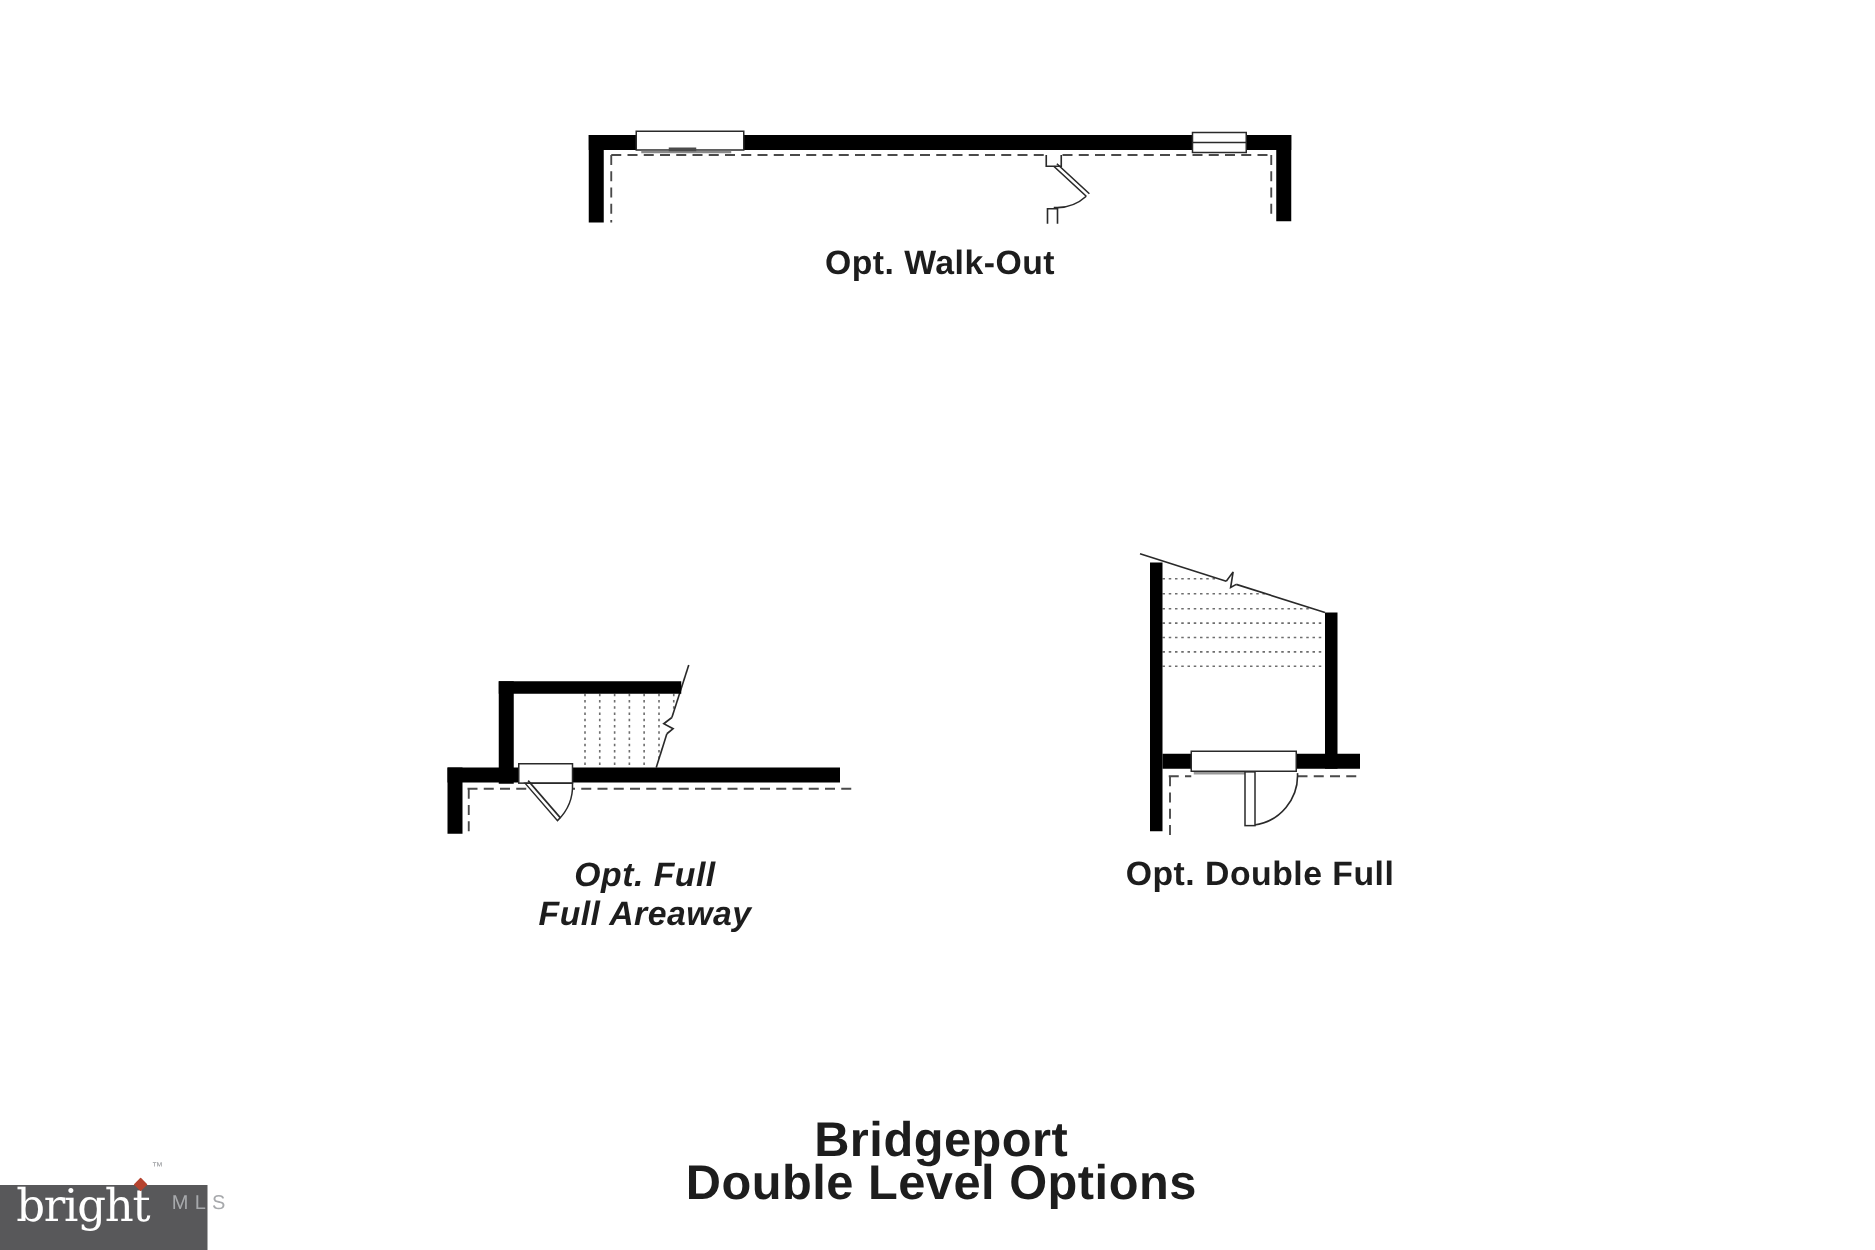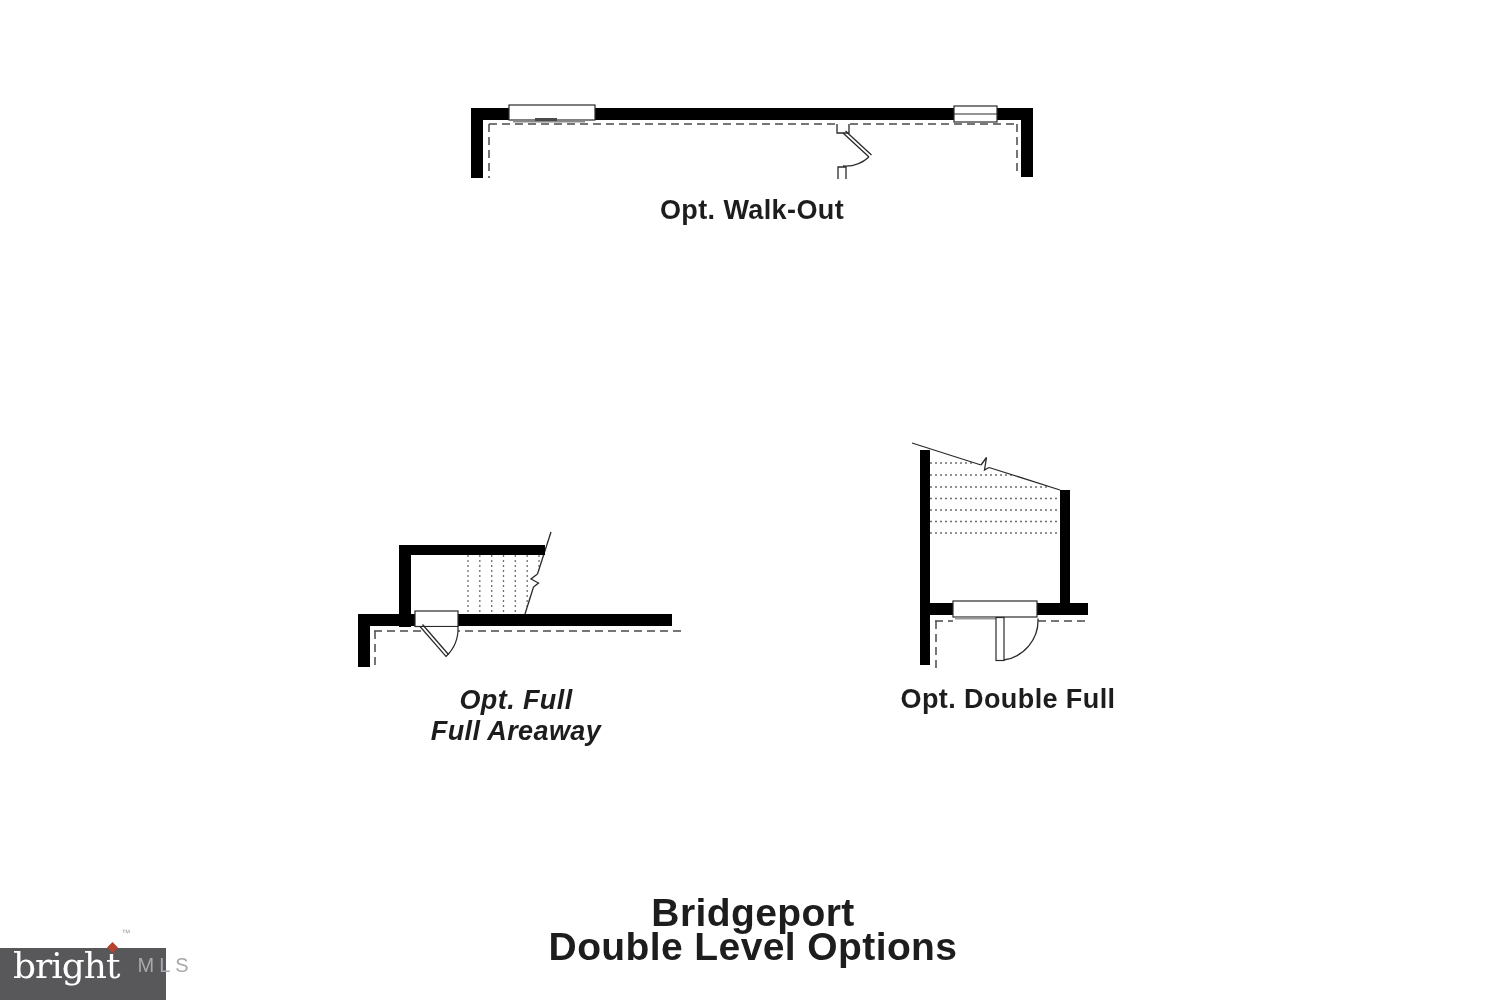--- a/index.html
+++ b/index.html
@@ -26,21 +26,21 @@
     padding-left:13px;box-sizing:border-box;
   }
   .logo-brand{
     font-family:"DejaVu Serif",serif;font-size:36px;color:#ffffff;
     letter-spacing:-1px;line-height:1;display:inline-flex;align-items:baseline;
   }
   .logo-t{position:relative;display:inline-block;}
   .logo-t .diamond{position:absolute;left:1px;top:-6px;}
   .logo-tm{font-size:9px;color:#9b9da0;margin-left:2px;margin-top:-20px;display:inline-block;}
   .logo-suffix{
-    font-family:"Liberation Sans",sans-serif;font-size:20px;color:#a7a9ac;
+    font-family:"Liberation Sans",sans-serif;font-size:16px;color:#a7a9ac;
     letter-spacing:5px;margin-left:7px;margin-top:6px;
   }
   svg .wall{fill:#000000;stroke:none;}
   svg .thin{stroke:#2a2a2a;stroke-width:1.3;fill:none;}
   svg .whitefill{fill:#ffffff;stroke:#2a2a2a;stroke-width:1.2;}
   svg .dashed{stroke:#4a4a4a;stroke-width:1.5;fill:none;stroke-dasharray:8 5;}
   svg .tread{stroke:#6e6e6e;stroke-width:1.3;fill:none;stroke-dasharray:2 3;}
 </style>
 </head>
 <body>

